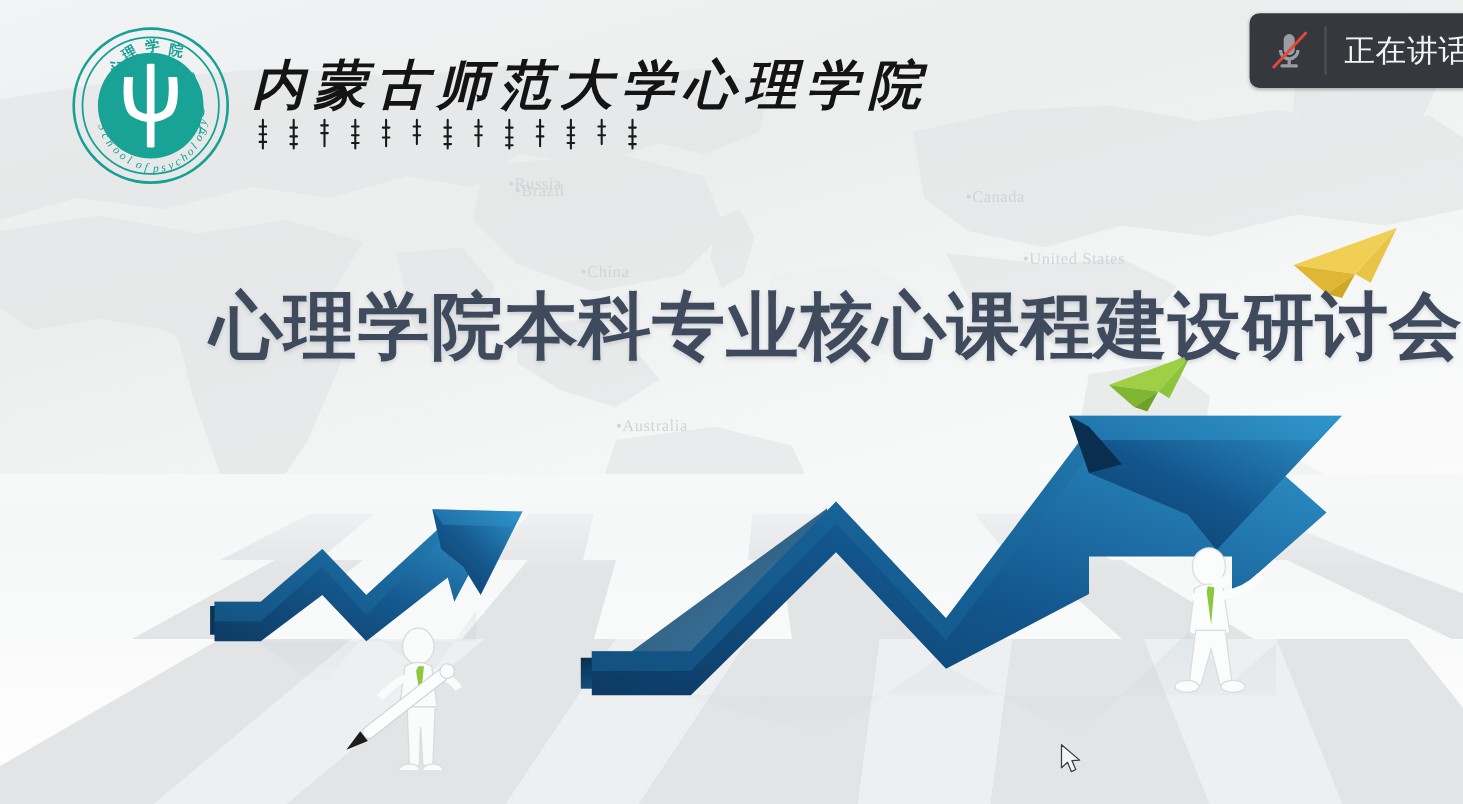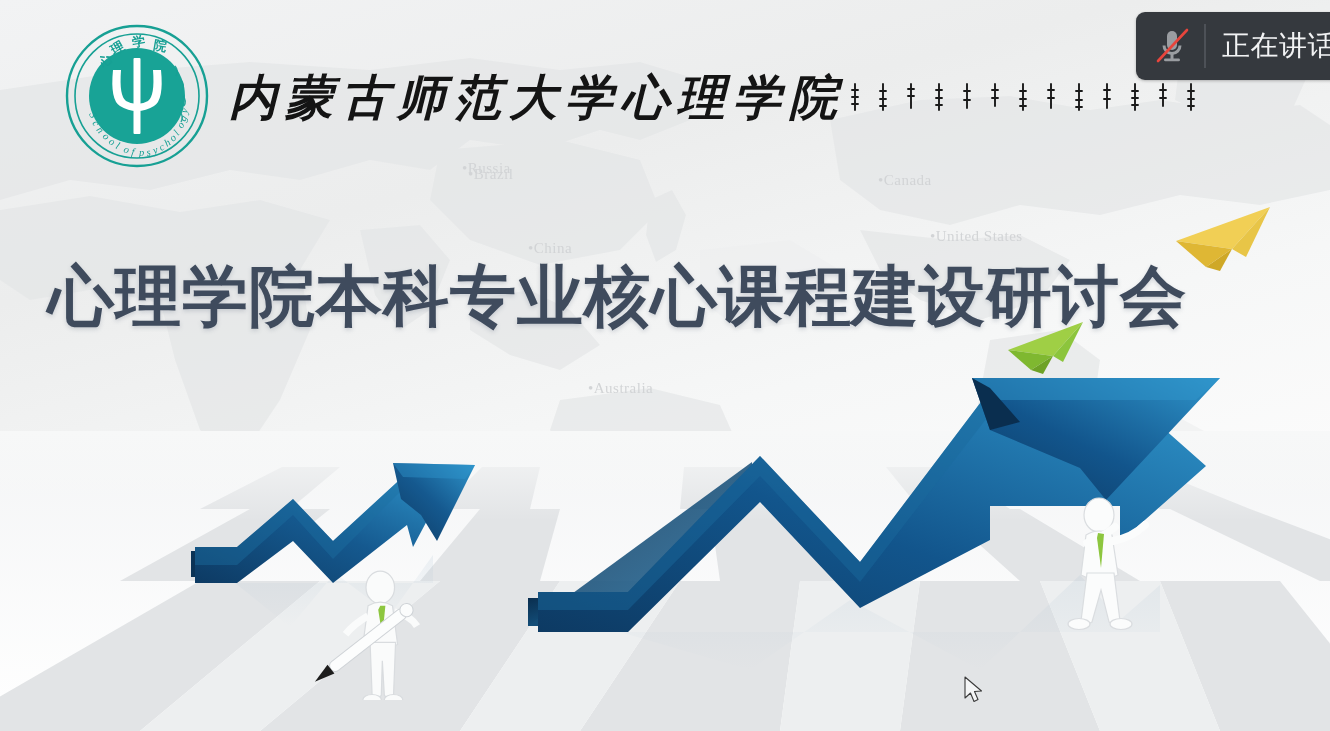--- a/index.html
+++ b/index.html
@@ -19,30 +19,30 @@
   
   .floor { position:absolute; left:0; right:0; bottom:0; height:300px; overflow:hidden;
     pointer-events:none; }
   .floor svg { position:absolute; left:0; bottom:0; width:1330px; height:300px; }
   .floor-fade { position:absolute; left:0; right:0; top:0; height:90px;
     background:linear-gradient(180deg,#f7f8f8 0%,rgba(247,248,248,0) 100%); }
 
   
   .logo-wrap { position:absolute; left:63px; top:22px; display:flex; align-items:center; gap:18px; }
   .logo-mark { width:148px; height:148px; flex:0 0 148px; }
-  .logo-text { display:flex; flex-direction:row; align-items:center; margin-top:4px; }
+  .logo-text { display:flex; flex-direction:column; margin-top:4px; }
   .logo-cn { font-family:"Liberation Serif","DejaVu Serif",serif; font-size:48px;
     font-weight:700; color:#141414; letter-spacing:8px; font-style:italic;
     line-height:1.06; white-space:nowrap; }
   .logo-mn { height:34px; width:372px; margin:2px 0 1px; }
   .logo-en { font-family:"Liberation Serif","DejaVu Serif",serif; font-size:15.5px;
     color:#2d3540; letter-spacing:.4px; white-space:nowrap; }
 
   
-  .title { position:absolute; left:0; right:0; top:252px; text-align:left;
+  .title { position:absolute; left:0; right:0; top:252px; text-align:right;
     font-family:"DejaVu Sans","Liberation Sans",sans-serif;
     font-size:66px; font-weight:700; color:#3f4b5d; letter-spacing:1px;
     text-shadow:0 2px 4px rgba(120,130,145,.30); white-space:nowrap;padding-left:48px; }
   .date { position:absolute; left:0; right:0; top:443px; text-align:center;
     font-family:"DejaVu Sans","Liberation Sans",sans-serif;
     font-size:35px; font-weight:700; color:#3f4b5d; letter-spacing:.5px; }
 
   
   .art { position:absolute; inset:0; pointer-events:none; }
   .art svg { position:absolute; }
@@ -110,21 +110,21 @@
       <g fill="#eeeff0">
         <path d="M700,250 L790,240 L840,270 L820,320 L740,330 L700,300 Z"></path>
         <path d="M1100,430 L1180,418 L1230,445 L1200,490 L1130,492 Z"></path>
       </g>
     </svg>
   </div>
   <div id="map-labels">
       <div class="map-label" style="left: 462px; top: 160px;">•Russia</div>
       <div class="map-label" style="left: 930px; top: 228px;">•United States</div>
       <div class="map-label" style="left: 528px; top: 240px;">•China</div>
-      <div class="map-label" style="left: 588px; top: 380px;">•Australia</div>
+      <div class="map-label" style="left: 560px; top: 380px;">•Australia</div>
       <div class="map-label" style="left: 878px; top: 172px;">•Canada</div>
       <div class="map-label" style="left: 468px; top: 166px;">•Brazil</div>
     </div>
 
   <div class="floor">
     <svg viewBox="0 0 1330 300" preserveAspectRatio="none">
       <defs>
         <linearGradient id="flgrad" x1="0" y1="0" x2="0" y2="1">
           <stop offset="0%" stop-color="#f4f5f6"></stop>
           <stop offset="100%" stop-color="#ffffff"></stop>

